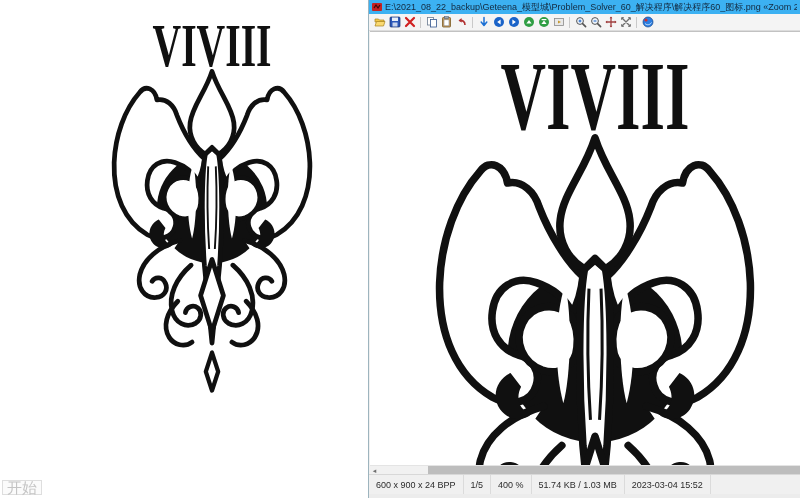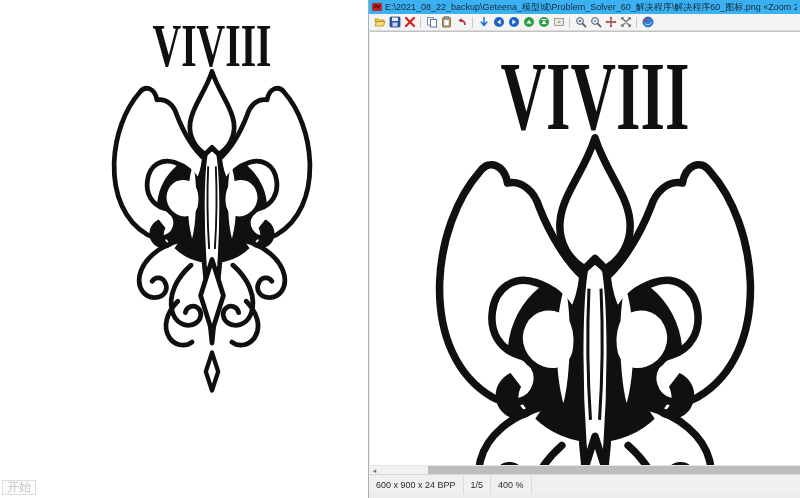--- a/index.html
+++ b/index.html
@@ -3,21 +3,21 @@
 <meta charset="utf-8">
 <style>
   html,body{margin:0;padding:0;}
   body{width:800px;height:498px;position:relative;overflow:hidden;background:#ffffff;
        font-family:"Liberation Sans","DejaVu Sans",sans-serif;}
 
   
   .left-pane{position:absolute;left:0;top:0;width:368px;height:498px;background:#fff;}
   .left-art{position:absolute;left:98px;top:16px;width:228px;height:390px;}
   .start-hint{position:absolute;left:2px;bottom:3px;border:1px solid #dedede;background:#fbfbfb;
-              color:#c4c4c4;font-size:12px;line-height:11px;padding:1px 4px;}
+              color:#c4c4c4;font-size:15px;line-height:11px;padding:1px 4px;}
 
   
   .viewer{position:absolute;left:368px;top:0;width:432px;height:498px;background:#f0f0f0;
           border-left:1px solid #9db4be;box-sizing:border-box;}
   .titlebar{height:14px;background:#3cb1f2;display:flex;align-items:center;gap:3px;
             padding:0 3px;overflow:hidden;}
   .app-icon{width:10px;height:10px;flex:0 0 auto;}
   .title-text{font-size:9px;color:#13293f;white-space:nowrap;overflow:hidden;
               font-family:"Liberation Sans",sans-serif;}
 
@@ -228,16 +228,18 @@
 
   <div class="hscroll">
     <div class="hs-btn">◂</div>
     <div class="hs-thumb"></div>
   </div>
 
   <div class="statusbar">
     <div class="sb-cell">600 x 900 x 24 BPP</div>
     <div class="sb-cell">1/5</div>
     <div class="sb-cell">400 %</div>
+    <div class="sb-cell">51.74 KB / 1.03 MB</div>
+    <div class="sb-cell">2023-03-04 15:52</div>
   </div>
 
   <div class="win-bottom"></div>
 </div>
 
 </body></html>

